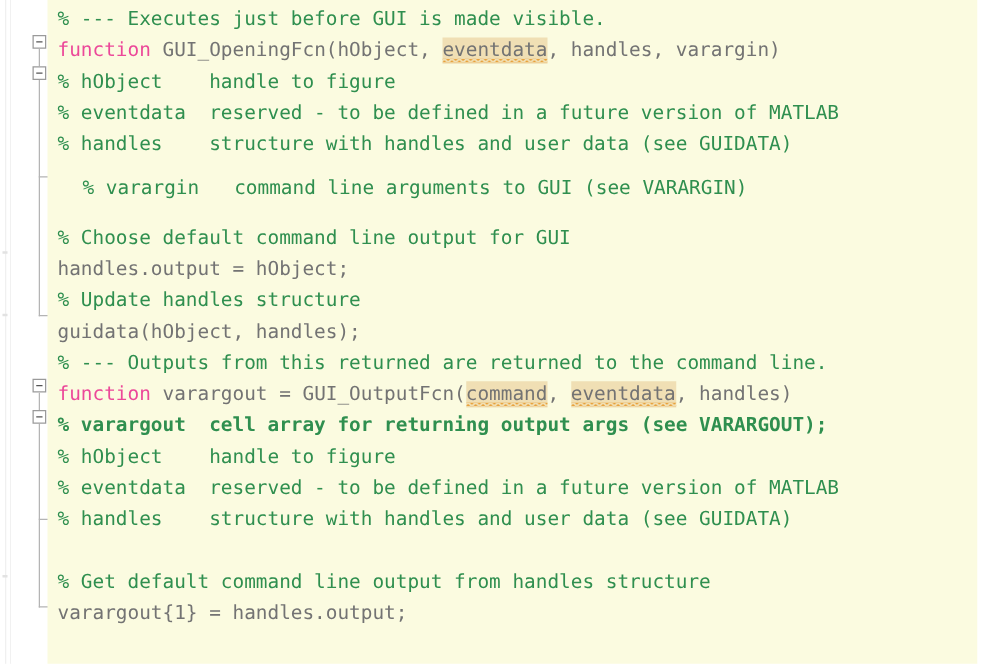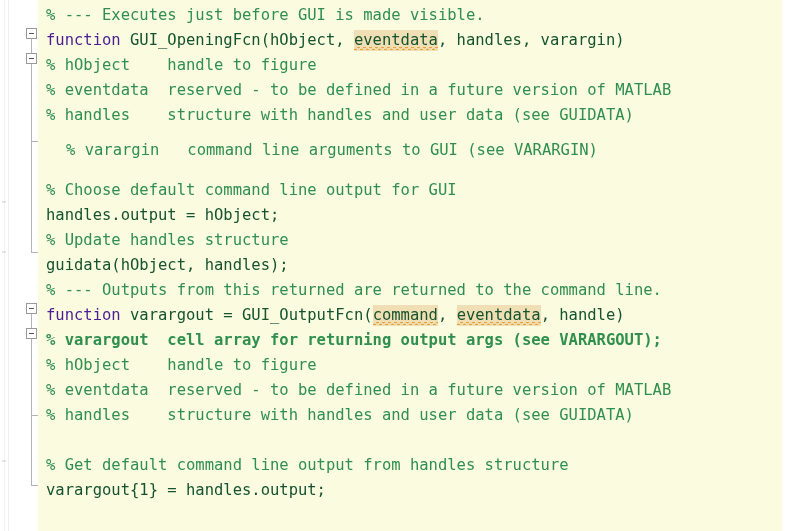--- a/index.html
+++ b/index.html
@@ -126,22 +126,22 @@
     left: 0;
     height: 25px;
     line-height: 25px;
     font-size: 15.5px;
     white-space: pre;
     letter-spacing: 0px;
     color: #202020;
   }
 
   .tok-comment { color: #2f8f4f; }
-  .tok-keyword { color: #4c1d95; }
-  .tok-plain   { color: #14532d; }
+  .tok-keyword { color: #ec4899; }
+  .tok-plain   { color: #737373; }
 
   .tok-hl {
     background: #f0dfb4;
     border-bottom: 2px solid transparent;
     position: relative;
     padding: 1px 0 0 0;
   }
   .tok-hl::after {
     content: "";
     position: absolute;
@@ -196,21 +196,21 @@
       <div class="line" style="top: 53px;"><span class="tok-comment">% hObject    handle to figure</span></div>
       <div class="line" style="top: 78px;"><span class="tok-comment">% eventdata  reserved - to be defined in a future version of MATLAB</span></div>
       <div class="line" style="top: 103px;"><span class="tok-comment">% handles    structure with handles and user data (see GUIDATA)</span></div>
       <div class="line" style="top: 138px; margin-left: 20px;"><span class="tok-comment">% varargin   command line arguments to GUI (see VARARGIN)</span></div>
       <div class="line" style="top: 153px;"><span class="tok-plain"></span></div>
       <div class="line" style="top: 178px;"><span class="tok-comment">% Choose default command line output for GUI</span></div>
       <div class="line" style="top: 203px;"><span class="tok-plain">handles.output = hObject;</span></div>
       <div class="line" style="top: 228px;"><span class="tok-comment">% Update handles structure</span></div>
       <div class="line" style="top: 253px;"><span class="tok-plain">guidata(hObject, handles);</span></div>
       <div class="line" style="top: 278px;"><span class="tok-comment">% --- Outputs from this returned are returned to the command line.</span></div>
-      <div class="line" style="top: 303px;"><span class="tok-keyword">function</span><span class="tok-plain"> varargout = GUI_OutputFcn(</span><span class="tok-plain tok-hl">command</span><span class="tok-plain">, </span><span class="tok-plain tok-hl">eventdata</span><span class="tok-plain">, handle)</span></div>
+      <div class="line" style="top: 303px;"><span class="tok-keyword">function</span><span class="tok-plain"> varargout = GUI_OutputFcn(</span><span class="tok-plain tok-hl">command</span><span class="tok-plain">, </span><span class="tok-plain tok-hl">eventdata</span><span class="tok-plain">, handles)</span></div>
       <div class="line" style="top: 328px; font-weight: bold;"><span class="tok-comment">% varargout  cell array for returning output args (see VARARGOUT);</span></div>
       <div class="line" style="top: 353px;"><span class="tok-comment">% hObject    handle to figure</span></div>
       <div class="line" style="top: 378px;"><span class="tok-comment">% eventdata  reserved - to be defined in a future version of MATLAB</span></div>
       <div class="line" style="top: 403px;"><span class="tok-comment">% handles    structure with handles and user data (see GUIDATA)</span></div>
       <div class="line" style="top: 428px;"><span class="tok-plain"></span></div>
       <div class="line" style="top: 453px;"><span class="tok-comment">% Get default command line output from handles structure</span></div>
       <div class="line" style="top: 478px;"><span class="tok-plain">varargout{1} = handles.output;</span></div>
     </div>
 
 </div>

